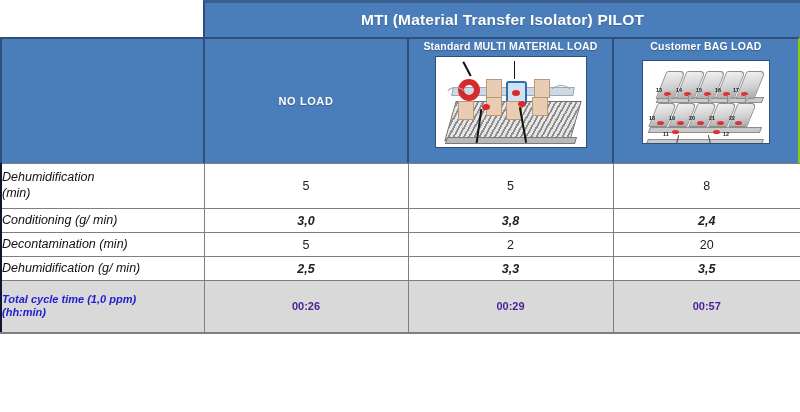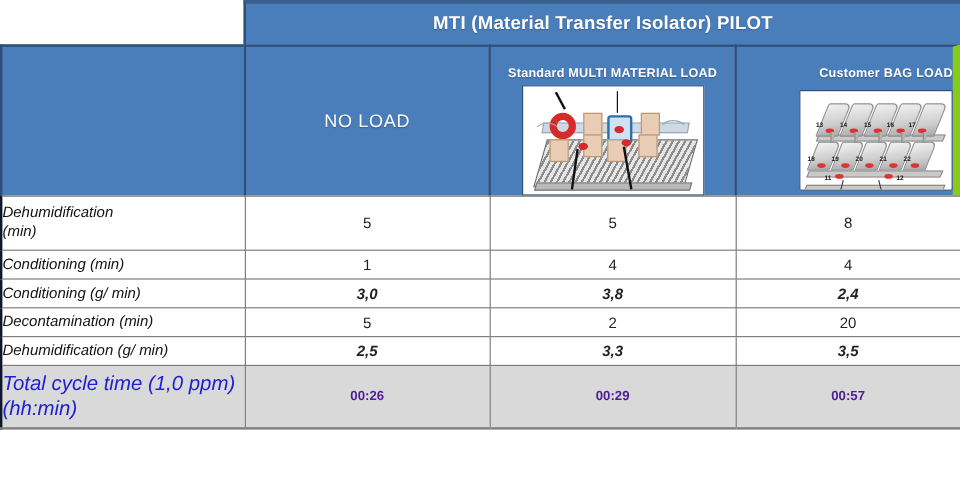--- a/index.html
+++ b/index.html
@@ -61,34 +61,34 @@
     border-top: 2px solid #2f4f7a;
     border-left: 2px solid #2f4f7a;
     position: relative;
     display: flex;
     flex-direction: column;
     align-items: center;
   }
   .hcell.first { width: 203px; border-left: 2px solid #2f4f7a; }
   .hcell.c1 { width: 204px; }
   .hcell.c2 { width: 205px; }
-  .hcell.c3 { width: 188px; border-right: 6px solid #84cc16; align-items: flex-end; }
+  .hcell.c3 { width: 188px; border-right: 2px solid #84cc16; }
   .hlabel {
     color: #ffffff;
     font-size: 10.5px;
     font-weight: bold;
     letter-spacing: 0.2px;
     text-shadow: 0 1px 1px rgba(0,0,0,0.3);
-    margin-top: 16px;
+    margin-top: 1px;
     white-space: nowrap;
   }
   .hcell.c1 .hlabel-center {
     color: #ffffff;
-    font-size: 15px;
-    font-weight: normal;
+    font-size: 11px;
+    font-weight: bold;
     letter-spacing: 0.6px;
     text-shadow: 0 1px 1px rgba(0,0,0,0.3);
     margin: auto 0;
   }
 
   
   .thumb {
     background: #ffffff;
     border: 1px solid #2f4f7a;
     box-sizing: border-box;
@@ -257,24 +257,24 @@
   }
 
   tr.tall td { height: 45px; }
   tr.norm td { height: 24px; }
   tr.aer  td { height: 42px; }
   tr.total td {
     height: 52px;
     background: #d9d9d9;
   }
   tr.total .lbl {
-    font-weight: normal;
+    font-weight: bold;
     font-style: italic;
     color: #2020d0;
-    font-size: 17px;
+    font-size: 11px;
   }
   tr.total .val {
     font-weight: bold;
     color: #4c1d95;
     font-size: 11px;
     font-style: normal;
   }
 </style>
 </head>
 <body>
@@ -394,26 +394,20 @@
       <tr class="tall">
         <td class="lbl">
           <div>Dehumidification</div>
           <div>(min)</div>
         </td>
         <td class="val">5</td>
         <td class="val">5</td>
         <td class="val">8</td>
       </tr>
 
-      <tr class="norm">
-        <td class="lbl">Conditioning (min)</td>
-        <td class="val">1</td>
-        <td class="val">4</td>
-        <td class="val">4</td>
-      </tr>
 
       <tr class="norm">
         <td class="lbl">Conditioning (g/ min)</td>
         <td class="val bold">3,0</td>
         <td class="val bold">3,8</td>
         <td class="val bold">2,4</td>
       </tr>
 
       <tr class="norm">
         <td class="lbl">Decontamination (min)</td>

